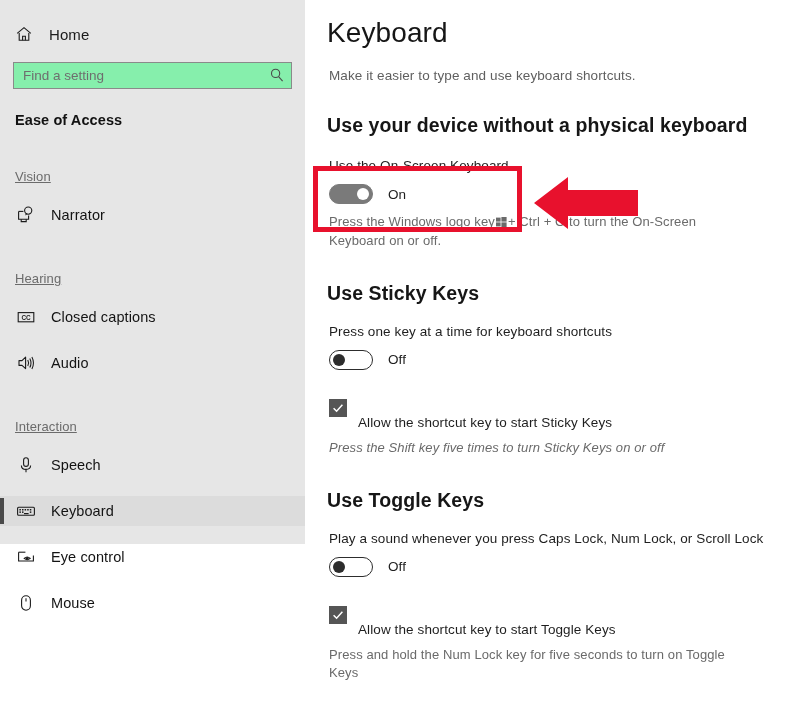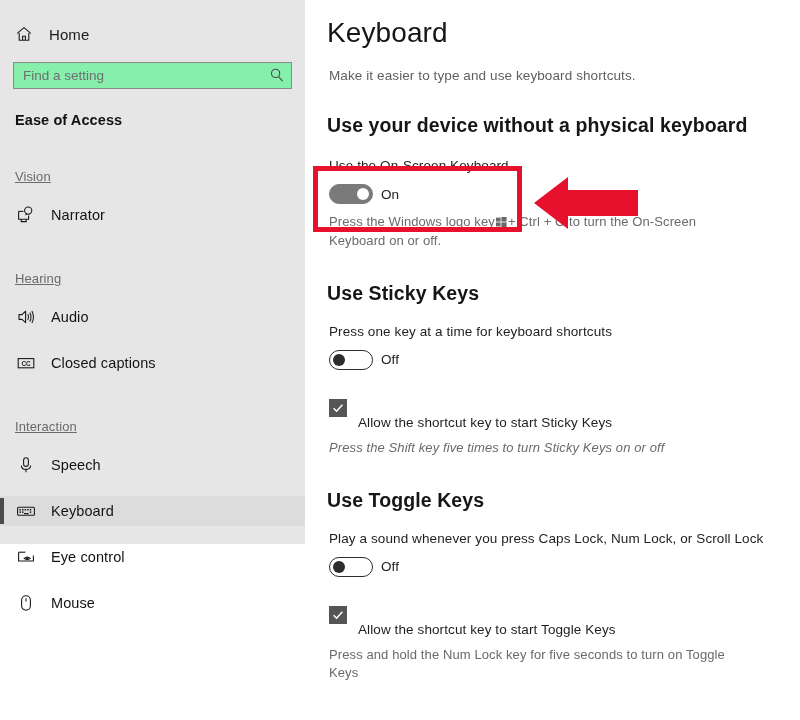--- a/index.html
+++ b/index.html
@@ -220,21 +220,21 @@
     position: absolute;
     top: 50%;
     transform: translateY(-50%);
     width: 12px;
     height: 12px;
     border-radius: 50%;
   }
   .toggle-state {
     font-size: 13.5px;
     color: #1e1e1e;
-    margin-left: 8px;
+    margin-left: 15px;
     letter-spacing: .1px;
   }
 
   
   .checkbox-row {
     display: flex;
     align-items: center;
     margin-top: 17px;
     margin-left: 2px;
   }
@@ -328,36 +328,36 @@
           <path d="M10.0 8.2 L9.0 10.4 L11.6 9.0" fill="#1b1b1b"></path>
         </svg>
       </span>
       <span class="nav-label">Narrator</span>
     </div>
 
     <div class="group-header">Hearing</div>
     <div class="nav-item">
       <span class="nav-icon">
         <svg width="20" height="20" viewBox="0 0 20 20">
+          <rect x="2.2" y="5.6" width="15.6" height="9.2" fill="none" stroke="#1b1b1b" stroke-width="1.1"></rect>
+          <text x="10" y="12.6" font-family="Liberation Sans, sans-serif" font-size="6.4" font-weight="bold" fill="#1b1b1b" text-anchor="middle">CC</text>
+        </svg>
+      </span>
+      <span class="nav-label">Closed captions</span>
+    </div>
+    <div class="nav-item">
+      <span class="nav-icon">
+        <svg width="20" height="20" viewBox="0 0 20 20">
           <path d="M3 7.6 L6 7.6 L9.6 4.2 L9.6 15.6 L6 12.4 L3 12.4 Z" fill="none" stroke="#1b1b1b" stroke-width="1.1" stroke-linejoin="round"></path>
           <path d="M11.8 7.0 Q13.4 10.0 11.8 13.0" fill="none" stroke="#1b1b1b" stroke-width="1.05"></path>
           <path d="M13.8 5.4 Q16.2 10.0 13.8 14.6" fill="none" stroke="#1b1b1b" stroke-width="1.05"></path>
           <path d="M15.9 4.0 Q19.0 10.0 15.9 16.0" fill="none" stroke="#1b1b1b" stroke-width="1.05"></path>
         </svg>
       </span>
       <span class="nav-label">Audio</span>
-    </div>
-    <div class="nav-item">
-      <span class="nav-icon">
-        <svg width="20" height="20" viewBox="0 0 20 20">
-          <rect x="2.2" y="5.6" width="15.6" height="9.2" fill="none" stroke="#1b1b1b" stroke-width="1.1"></rect>
-          <text x="10" y="12.6" font-family="Liberation Sans, sans-serif" font-size="6.4" font-weight="bold" fill="#1b1b1b" text-anchor="middle">CC</text>
-        </svg>
-      </span>
-      <span class="nav-label">Closed captions</span>
     </div>
 
     <div class="group-header">Interaction</div>
     <div class="nav-item">
       <span class="nav-icon">
         <svg width="20" height="20" viewBox="0 0 20 20">
           <rect x="7.6" y="2.8" width="4.8" height="8.6" rx="2.4" fill="none" stroke="#1b1b1b" stroke-width="1.1"></rect>
           <path d="M5.4 10.4 Q5.4 14.4 10 14.4 Q14.6 14.4 14.6 10.4" fill="none" stroke="#1b1b1b" stroke-width="1.1"></path>
           <line x1="10" y1="14.4" x2="10" y2="17.2" stroke="#1b1b1b" stroke-width="1.1"></line>
         </svg>

